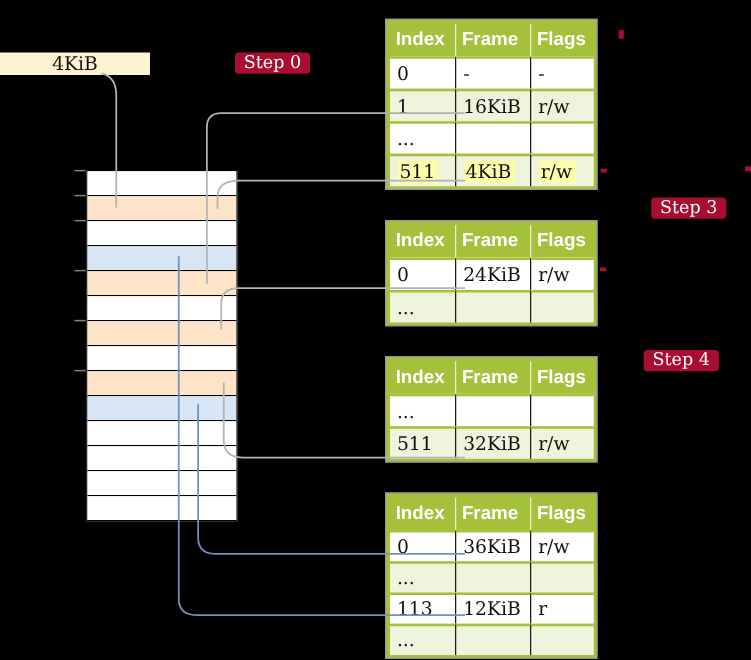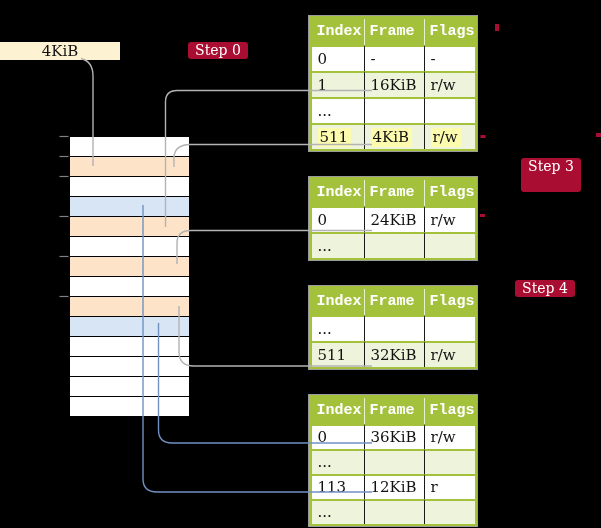--- a/index.html
+++ b/index.html
@@ -7,36 +7,36 @@
           font-family:"DejaVu Serif",serif;}
 
   .box4kib{position:absolute;left:0;top:42px;width:120px;height:18px;
            background:var(--free-frame-box-bg,#fdf3d2);color:#111;
            font-size:15px;line-height:18px;text-align:center;}
 
   .badge{position:absolute;background:var(--badge-bg,#a90e32);color:var(--badge-text,#fff);
          font-size:14px;text-align:center;border-radius:3px;}
   .b0{left:188px;top:42px;width:60px;height:17px;line-height:17px;}
   .b12{left:510px;top:20px;width:92px;height:19px;line-height:19px;font-size:15px;}
-  .b3{left:521px;top:158px;width:60px;height:34px;line-height:17px;}
+  .b3{left:521px;top:158px;width:60px;height:17px;line-height:17px;}
   .b4{left:515px;top:280px;width:60px;height:17px;line-height:17px;}
 
   .memcol{position:absolute;left:69px;top:136px;width:119px;border:1px solid #000;background:#fff;}
   .mrow{height:19px;border-bottom:1px solid #000;}
   .mrow:last-child{border-bottom:none;}
   .f-white{background:#fff;}
   .f-peach{background:var(--memory-peach,#fde3c7);}
   .f-blue{background:var(--memory-blue,#d8e5f5);}
 
   .ptable{position:absolute;left:308px;border:1px solid var(--table-outline,#9b9b9b);
           background:var(--table-header-bg,#a4c13c);padding:2.5px;}
   .pt0{top:15px}.pt1{top:176px}.pt2{top:285px}.pt3{top:394px}
   .ptable table{border-collapse:separate;border-spacing:0;table-layout:fixed;}
   .ptable th{color:#fff;font-weight:bold;font-size:15px;text-align:left;height:26px;
-             padding:0 0 0 5px;font-family:Liberation Mono, monospace;}
+             padding:0 0 0 5px;font-family:Liberation Sans, sans-serif;}
   .ptable th+th{border-left:1px solid rgba(255,255,255,.75);}
   .ptable td{background:var(--table-row-plain,#fff);height:24px;font-size:15px;
              padding:0 0 0 6px;border-top:2px solid var(--table-header-bg,#a4c13c);color:#111;}
   .ptable td+td{border-left:1px solid var(--cell-separator,#1a1a1a);}
   .ptable tr.shaded td{background:var(--table-row-shaded,#eef3dc);}
   .pt3 td{height:23px;}
   .hl{background:var(--highlight,#fdfbae);padding:0 3px 1px 2px;}
 
   .overlay{position:absolute;left:0;top:0;z-index:5;pointer-events:none;}
   .overlay path{fill:none;stroke-width:1.4px;}

